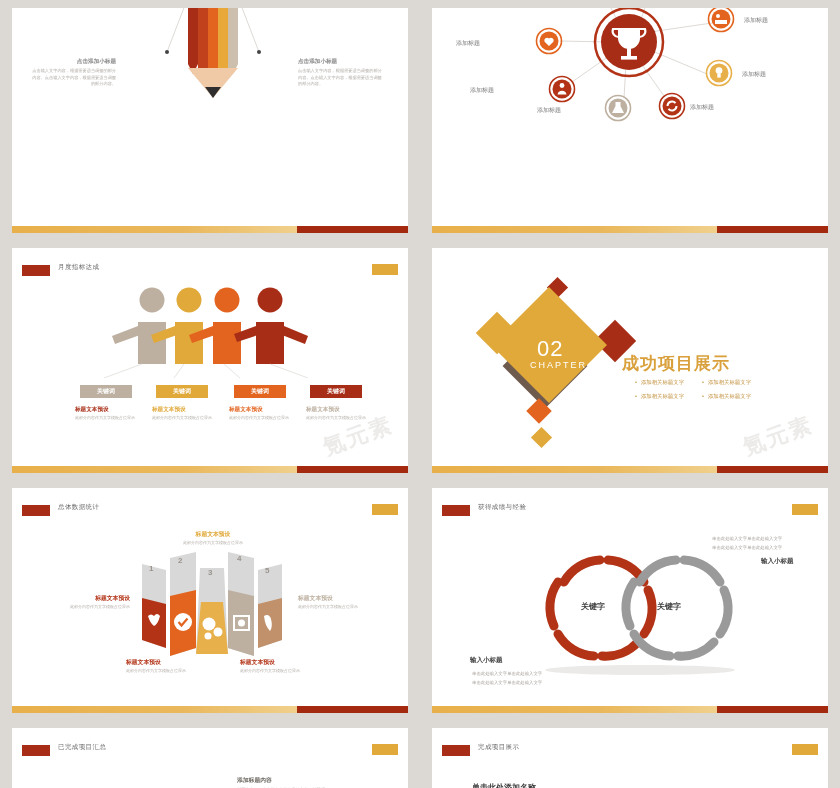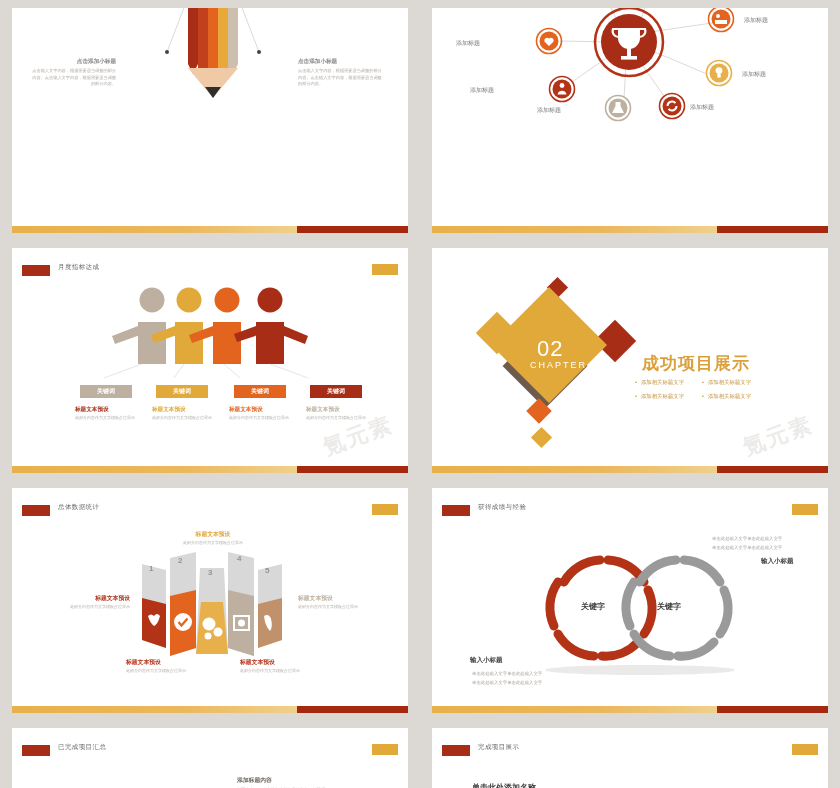--- a/index.html
+++ b/index.html
@@ -266,21 +266,21 @@
     <div class="dia" style="left:118px; top:32px; width:15px; height:15px; background:#a82d16;"></div>
     <div class="dia" style="left:50px; top:70px; width:30px; height:30px; background:#e0a93a;"></div>
     <div class="dia" style="left:168px; top:78px; width:30px; height:30px; background:#a82d16;"></div>
     <div class="dia" style="left:83px; top:88px; width:60px; height:60px; background:#6f5a4e;"></div>
     <div class="dia" style="left:76px; top:56px; width:82px; height:82px; background:#e0a93a;"></div>
     <div class="dia" style="left:98px; top:154px; width:18px; height:18px; background:#e2641f;"></div>
     <div class="dia" style="left:102px; top:182px; width:15px; height:15px; background:#e0a93a;"></div>
 
     <div class="ch-num" style="left:105px; top:88px;">02</div>
     <div class="ch-sub" style="left:98px; top:112px;">CHAPTER</div>
-    <div class="ch-title" style="left:190px; top:104px;margin-left:20px;">成功项目展示</div>
+    <div class="ch-title" style="left:190px; top:104px;">成功项目展示</div>
     <div class="ch-bul" style="left:203px; top:131px;">添加相关标题文字</div>
     <div class="ch-bul" style="left:270px; top:131px;">添加相关标题文字</div>
     <div class="ch-bul" style="left:203px; top:145px;">添加相关标题文字</div>
     <div class="ch-bul" style="left:270px; top:145px;">添加相关标题文字</div>
     <div class="wm">氪元素</div>
     <div class="footbar">
           <div class="gold"></div>
           <div class="red"></div>
         </div>
   </div>

